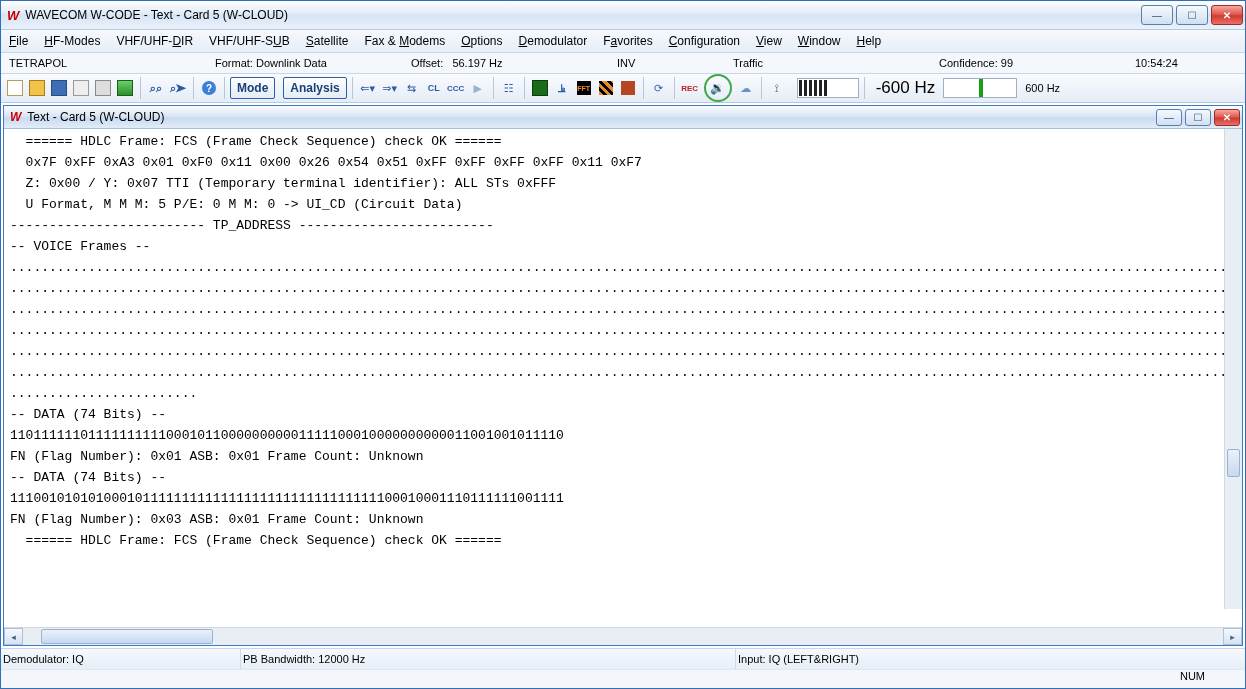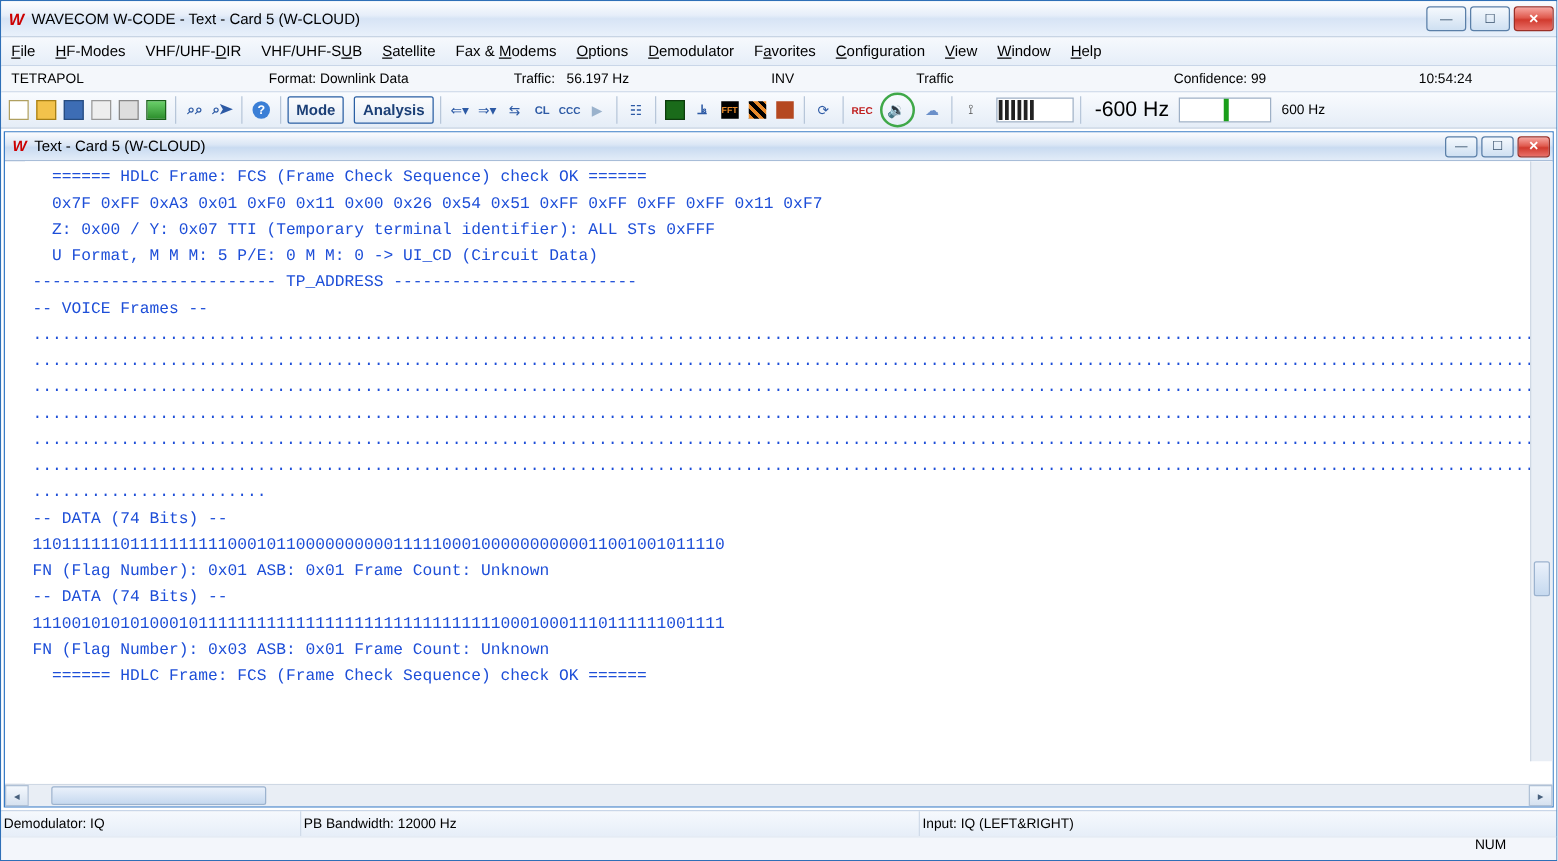--- a/index.html
+++ b/index.html
@@ -28,21 +28,21 @@
   .tunebox .bar{width:3px;margin:1px 1px;background:#222;}
   .tunebox .gap{width:3px;margin:1px 1px;}
   .meter{width:72px;height:18px;border:1px solid #9eb0c6;background:#fff;position:relative;}
   .meter .mark{position:absolute;top:0;bottom:0;width:4px;background:#1a9e1a;}
   
   .childarea{flex:1;background:#fff;padding:2px;display:flex;flex-direction:column;min-height:0;}
   .childwin{flex:1;border:1px solid #3a7dc6;display:flex;flex-direction:column;min-height:0;}
   .childtitle{height:22px;background:linear-gradient(#fbfcfe,#dae6f5 45%,#c9dbf1 55%,#e2ecf8);display:flex;align-items:center;padding:0 2px 0 6px;border-bottom:1px solid #a8bdd8;}
   .childtitle .logo{color:#c00;font-style:italic;font-weight:bold;font-size:12px;margin-right:6px;}
   .childtitle .winbtns .wbtn{width:24px;height:15px;}
-  .textpane{flex:1;overflow:hidden;background:#fff;position:relative;font-family:"Courier New",monospace;font-size:13px;line-height:21px;white-space:pre;padding:2px 6px 0 6px;color:#1d4ed8;min-height:0;margin-left:16px;}
+  .textpane{flex:1;overflow:hidden;background:#fff;position:relative;font-family:"Courier New",monospace;font-size:13px;line-height:21px;white-space:pre;padding:2px 6px 0 6px;color:#000000;min-height:0;}
   .vscroll{position:absolute;right:0;top:0;bottom:18px;width:17px;background:#e9eef5;border-left:1px solid #cfd8e4;}
   .vscroll .thumb{position:absolute;left:2px;right:2px;top:320px;height:26px;background:linear-gradient(#eaf1fb,#c6d9ef);border:1px solid #9cb3cf;border-radius:2px;}
   .hscroll{height:17px;background:#e9eef5;border-top:1px solid #cfd8e4;display:flex;align-items:center;}
   .hscroll .btn{width:17px;height:15px;background:linear-gradient(#f4f8fd,#d6e2f0);border:1px solid #b0c1d6;display:flex;align-items:center;justify-content:center;font-size:9px;color:#47607d;}
   .hscroll .track{flex:1;height:15px;position:relative;}
   .hscroll .thumb{position:absolute;left:18px;width:170px;top:0;bottom:0;background:linear-gradient(#eaf1fb,#c6d9ef);border:1px solid #9cb3cf;border-radius:2px;}
   
   .statusbar{height:20px;background:linear-gradient(#f6f9fd,#e6eef8);border-top:1px solid #c9d6e8;display:flex;align-items:center;font-size:11px;}
   .statusbar .scell{padding:0 2px;border-right:1px solid #d0dbe9;height:100%;display:flex;align-items:center;}
   .statusbar2{height:18px;background:#f3f6fb;border-top:1px solid #dfe7f1;display:flex;justify-content:flex-end;padding-right:40px;font-size:11px;}
@@ -80,21 +80,21 @@
     <span><u>H</u>elp</span>
   </div>
 
   <div class="infobar">
     <div class="cell" style="width:190px;">TETRAPOL</div>
     <div class="cell" style="width:180px;">
       <span>Format:</span>
       <span>Downlink Data</span>
     </div>
     <div class="cell" style="width:190px;">
-      <span>Traffic:</span>&nbsp;&nbsp;
+      <span>Offset:</span>&nbsp;&nbsp;
       <span>56.197 Hz</span>
     </div>
     <div class="cell" style="width:100px;">INV</div>
     <div class="cell" style="width:190px;">Traffic</div>
     <div class="cell" style="width:180px;">
       <span>Confidence:</span>
       <span>99</span>
     </div>
     <div class="cell">10:54:24</div>
   </div>

